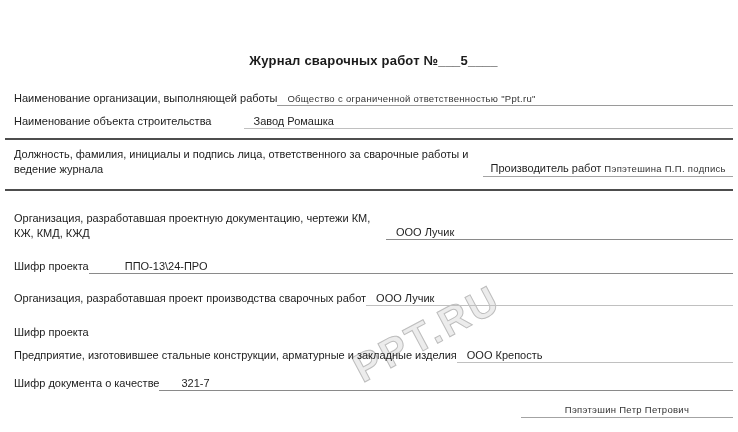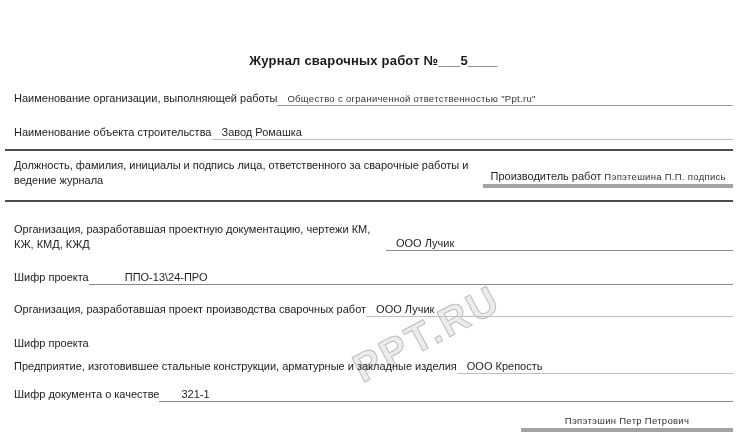--- a/index.html
+++ b/index.html
@@ -11,28 +11,28 @@
   .title{text-align:center;font-weight:bold;font-size:13px;letter-spacing:.2px;}
   .row{display:flex;align-items:baseline;}
   .row.bottom{align-items:flex-end;}
   .lbl{color:#222;flex:0 0 auto;}
   .fill{flex:1 1 auto;border-bottom:1px solid #8a8a8a;padding:0 2px 1px 10px;white-space:nowrap;}
   .fill.mid{border-color:#9a9a9a;}
   .fill.light{border-color:#c0c0c0;}
   .val-i{font-size:11px;color:#1f1f1f;}
   .val-s{font-size:9.5px;letter-spacing:.3px;color:#333;}
   .rowA{margin-top:24px;}
-  .rowB{margin-top:20px;}
+  .rowB{margin-top:9px;gap:32px;}
   .section{display:flex;border-top:2px solid #4d4d4d;border-bottom:2px solid #4d4d4d;
     margin:9px 0 16px -9px;padding:7px 0 12px 9px;}
   .para{line-height:1.35;color:#222;}
   .sec-para{width:470px;}
   .sig{display:flex;flex-direction:column;justify-content:flex-end;}
   .sig-resp{width:250px;margin-left:auto;}
-  .sig-line{border-bottom:4px solid #a3a3a3;text-align:center;padding-bottom:2px;white-space:nowrap;}
+  .sig-line{border-bottom:1px solid #a3a3a3;text-align:center;padding-bottom:2px;white-space:nowrap;}
   .design-row{margin-top:20px;}
   .design-lbl{width:372px;line-height:1.35;}
   .cipher1{margin-top:20px;}
   .welding-row{margin-top:18px;}
   .cipher2{margin-top:20px;}
   .manuf-row{margin-top:11px;}
   .quality-row{margin-top:14px;}
   .cust{display:flex;margin-top:12px;}
   .cust-para{width:505px;line-height:1.4;}
   .sig-cust{width:212px;margin-left:auto;}
@@ -91,21 +91,21 @@
     <span class="lbl">Шифр проекта</span>
   </div>
 
   <div class="row manuf-row">
     <span class="lbl">Предприятие, изготовившее стальные конструкции, арматурные и закладные изделия</span>
     <span class="fill light"><span class="val-i">ООО Крепость</span></span>
   </div>
 
   <div class="row quality-row">
     <span class="lbl">Шифр документа о качестве</span>
-    <span class="fill" style="padding-left:22px;"><span class="val-i">321-1</span></span>
+    <span class="fill" style="padding-left:22px;"><span class="val-i">321-7</span></span>
   </div>
 
   <div class="cust">
     <div class="sig sig-cust">
       <div class="sig-line"><span class="val-s">Пэпэтэшин Петр Петрович</span></div>
     </div>
   </div>
 
 </div>
 

